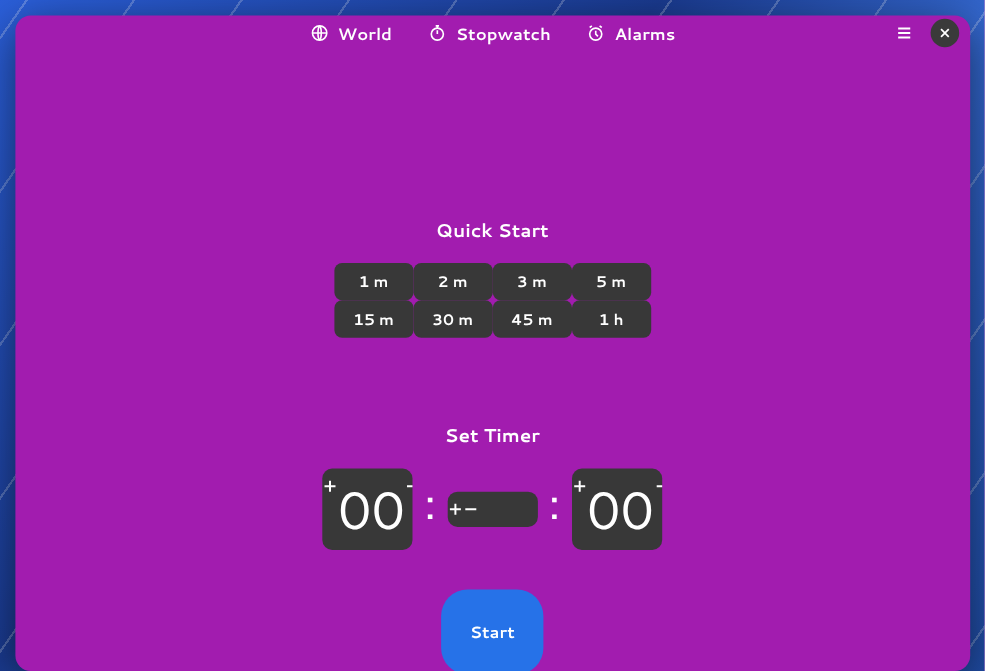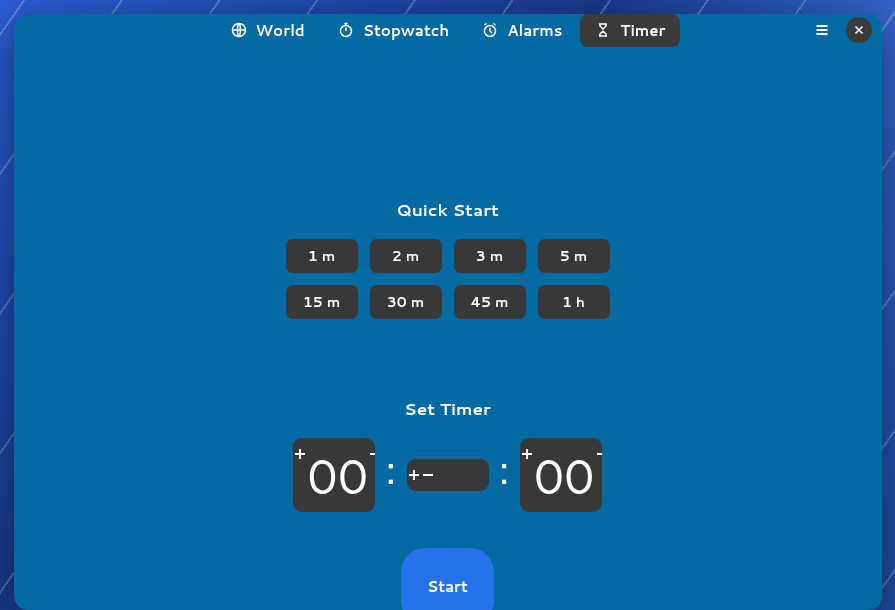--- a/index.html
+++ b/index.html
@@ -21,21 +21,21 @@
       width:200%;height:200%;
       background:
         repeating-linear-gradient(125deg, rgba(255,255,255,.12) 0 2px, transparent 2px 80px);
       top:-50%;left:-50%;
     }
     .window {
       position: relative;
       margin-top: 14px;
       width: 868px;
       height: 596px;
-      background: #0369a1;
+      background: #a21caf;
       border-radius: 14px;
       box-shadow: 0 10px 40px rgba(0,0,0,.5);
       overflow: hidden;
       display: flex;
       flex-direction: column;
     }
     .header {
       height: 48px;
       display: flex;
       align-items: center;
@@ -90,21 +90,21 @@
     }
     .section-title {
       font-size: 17px;
       font-weight: 700;
       margin-bottom: 18px;
       margin-top: 41px;
     }
     .quick-grid {
       display: grid;
       grid-template-columns: repeat(4, 72px);
-      gap: 12px;
+      gap: 0;
       margin-bottom: 36px;
     }
     .quick-btn {
       height: 34px;
       background: #383838;
       border-radius: 7px;
       display:flex;align-items:center;justify-content:center;
       font-size: 14px;
       font-weight: 700;
       cursor:pointer;
@@ -184,28 +184,20 @@
       <div class="tab">
         <span class="icon">
           <svg width="16" height="16" viewBox="0 0 16 16" fill="none" stroke="#fff" stroke-width="1.5">
             <circle cx="8" cy="9" r="5.5"></circle>
             <path d="M8 6v3l2 2M2.5 3l2-1.5M13.5 3l-2-1.5"></path>
           </svg>
         </span>
         <span>Alarms</span>
       </div>
 
-      <div class="tab active">
-        <span class="icon">
-          <svg width="16" height="16" viewBox="0 0 16 16" fill="none" stroke="#fff" stroke-width="1.5">
-            <path d="M4 2h8M4 14h8M5 2v2l3 3 3-3V2M5 14v-2l3-3 3 3v2"></path>
-          </svg>
-        </span>
-        <span>Timer</span>
-      </div>
     </div>
 
     <div class="header-right">
       <div class="icon-btn">
         <span>
           <svg width="16" height="16" viewBox="0 0 16 16" stroke="#fff" stroke-width="1.8">
             <path d="M2.5 4h11M2.5 8h11M2.5 12h11"></path>
           </svg>
         </span>
       </div>

